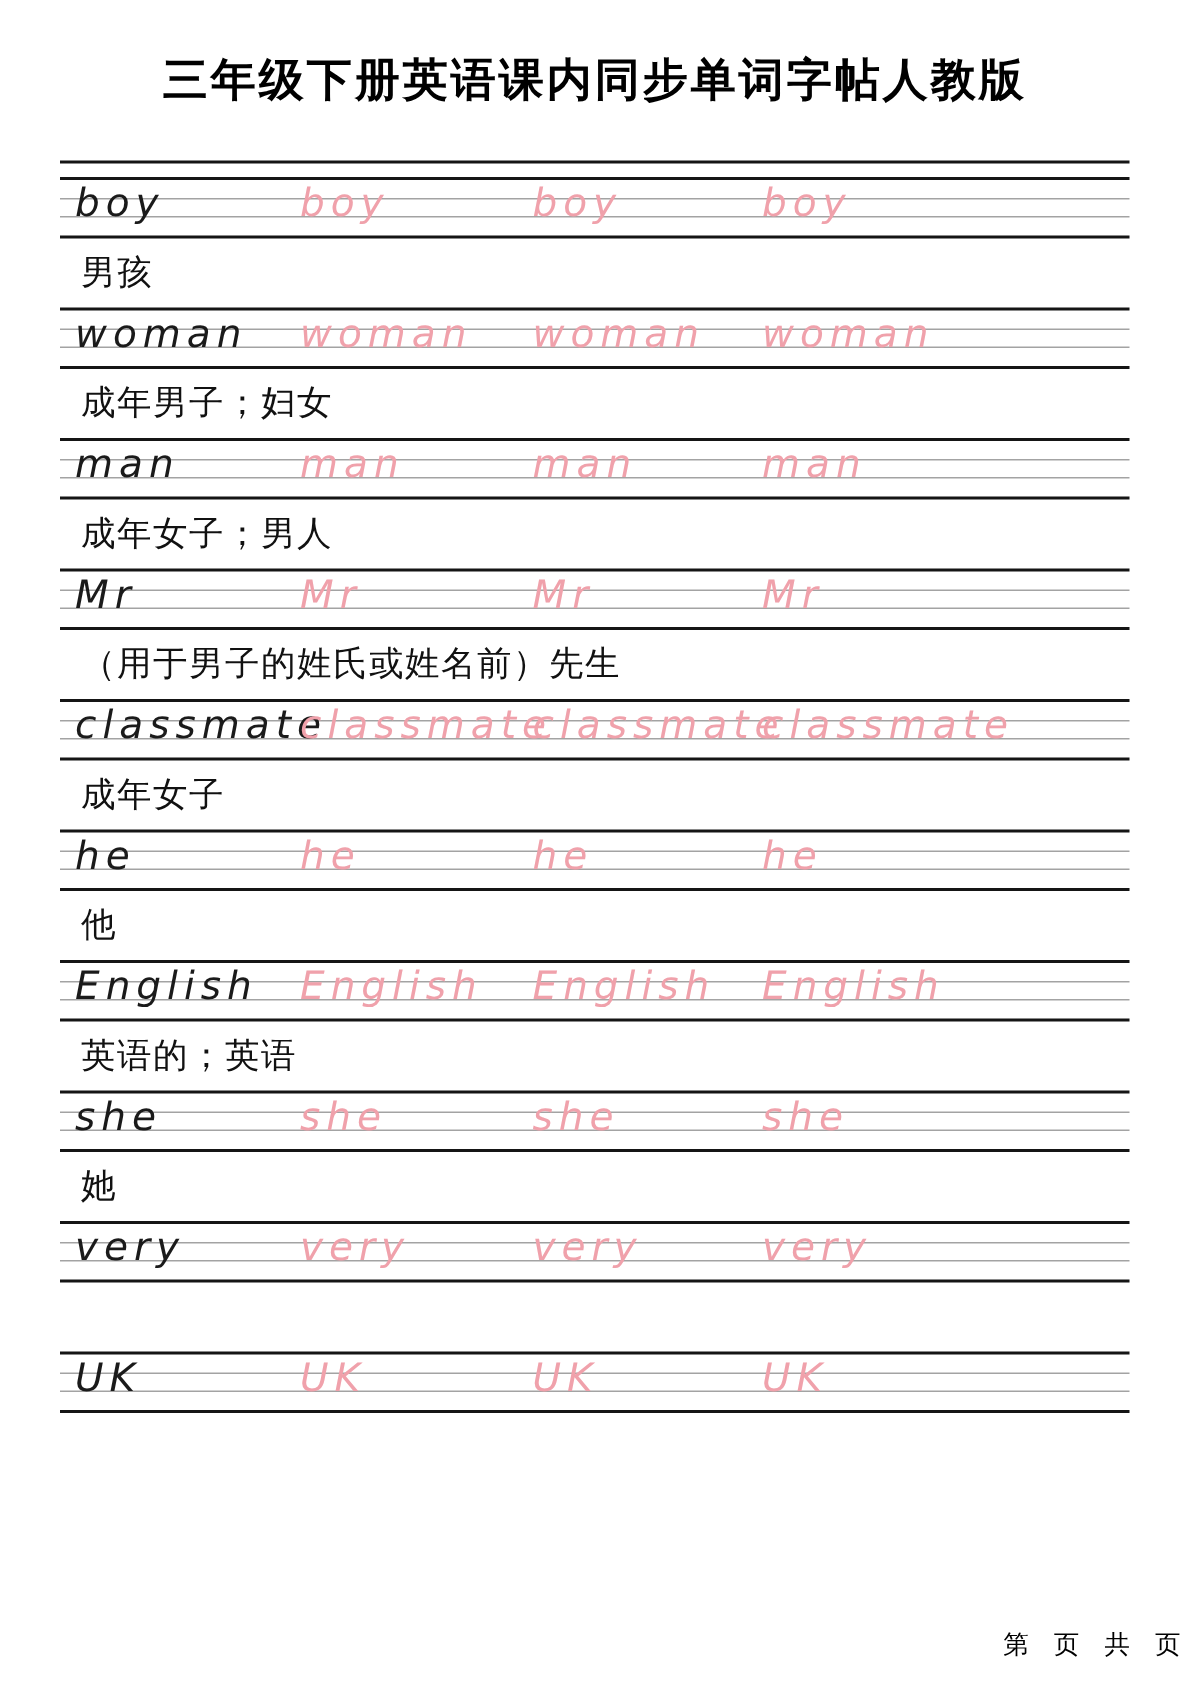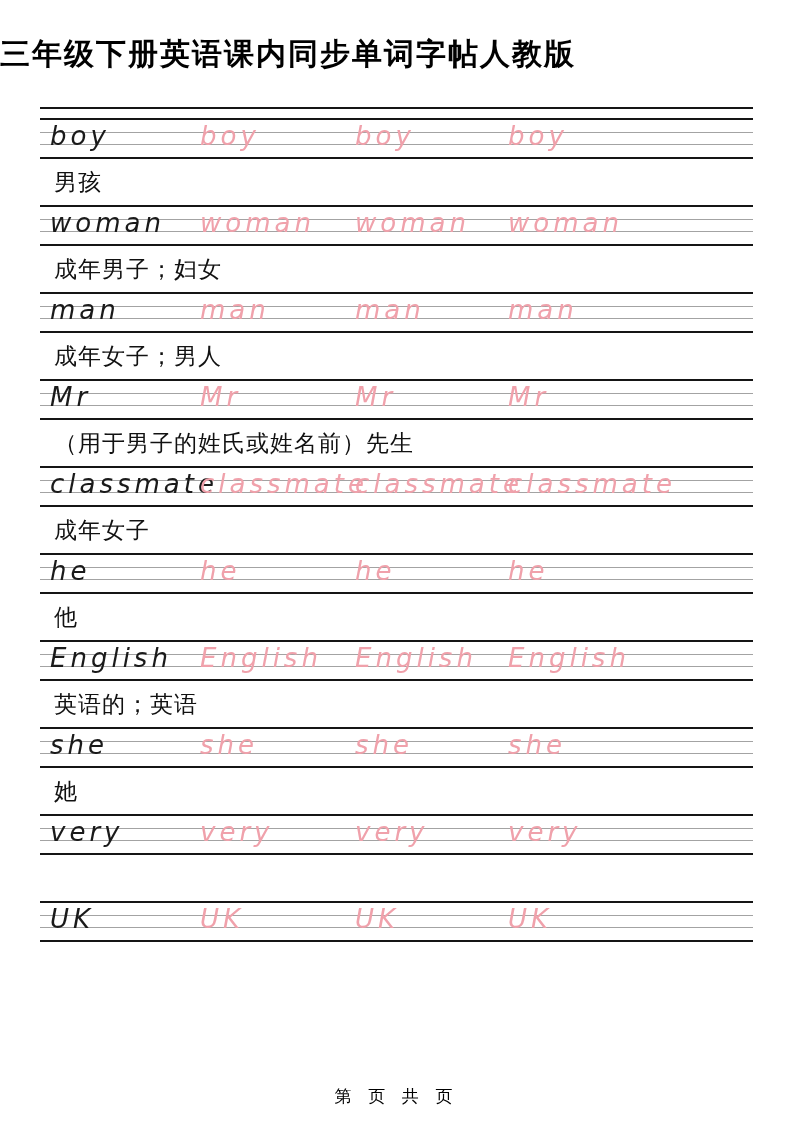--- a/index.html
+++ b/index.html
@@ -13,21 +13,21 @@
   body{
     width:793px;height:1122px;
     font-family:"Liberation Sans","DejaVu Sans",sans-serif;
     color:var(--ink);
     position:relative;
     overflow:hidden;
   }
   .page{width:793px;height:1122px;position:relative;background:#fff;}
   .title{
     padding-top:36px;
-    text-align:left;
+    text-align:center;
     font-size:30px;
     line-height:36px;
     font-weight:700;
     letter-spacing:2px;
     color:#000;
     font-family:"Liberation Sans","DejaVu Sans",sans-serif;
   }
   .entries{
     margin:35px 40px 0 40px;
     border-top:2px solid var(--rule);
@@ -66,21 +66,21 @@
     font-size:23px;
     line-height:24px;
     color:#111;
     letter-spacing:1px;
     font-family:"DejaVu Serif","Liberation Serif",serif;
   }
   .footer{
     position:absolute;
     left:0;right:0;
     bottom:14px;
-    text-align:center;
+    text-align:right;
     font-size:17px;
     line-height:22px;
     letter-spacing:6px;
     color:#000;
     font-family:"Liberation Sans","DejaVu Sans",sans-serif;
   }
 </style>
 </head>
 <body>
 

